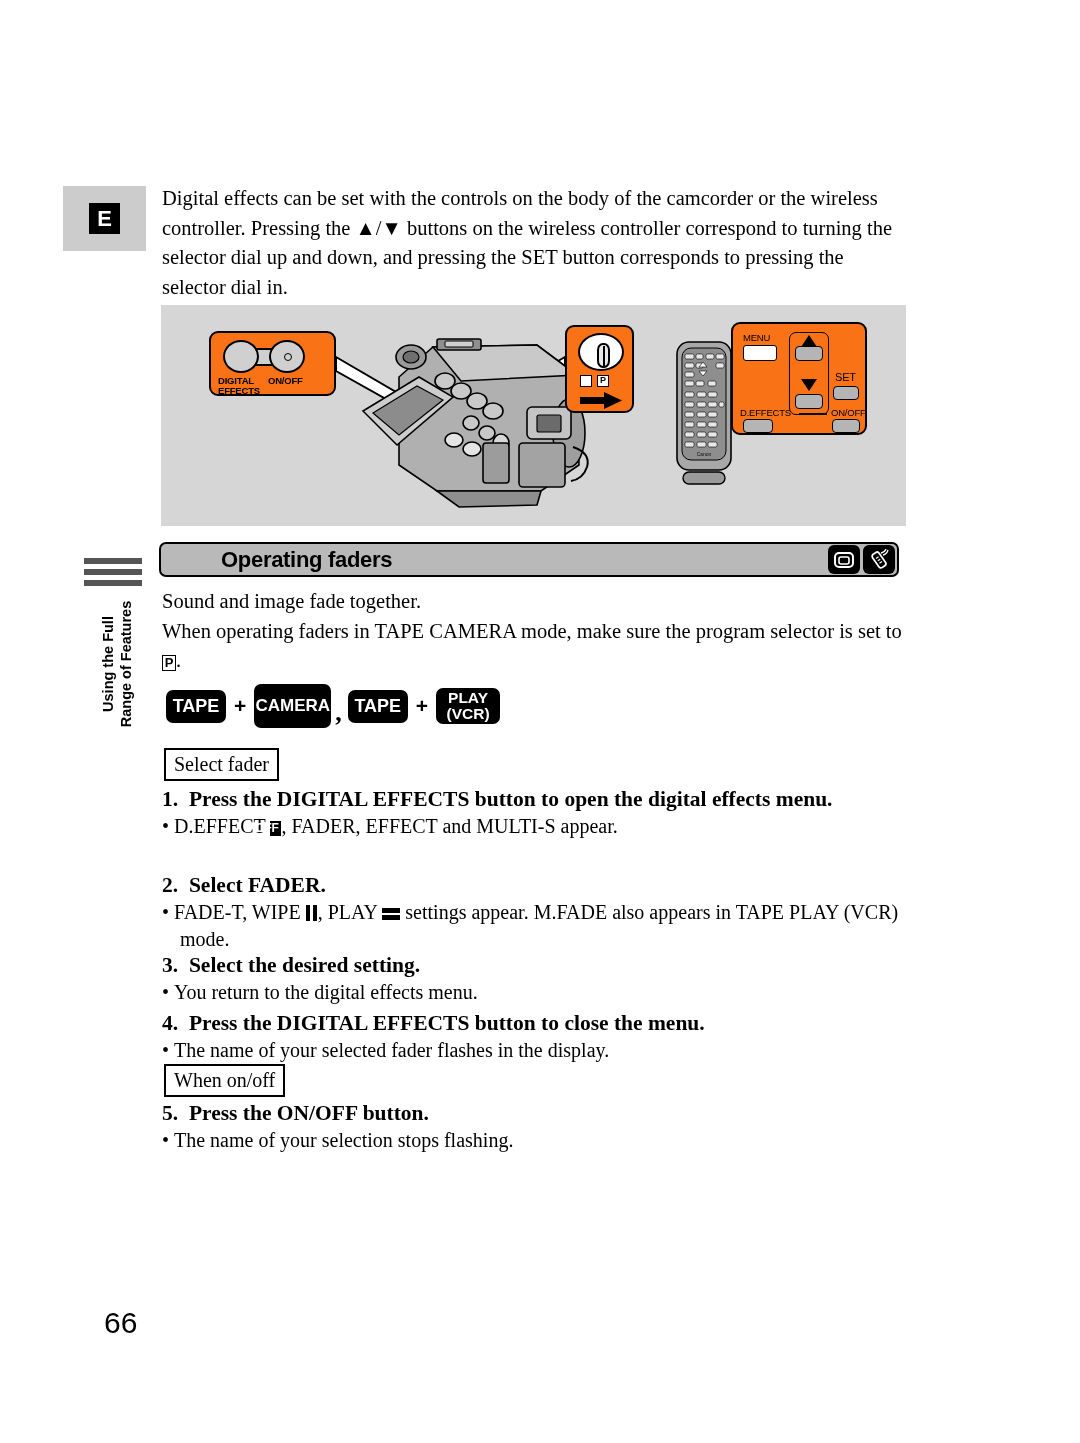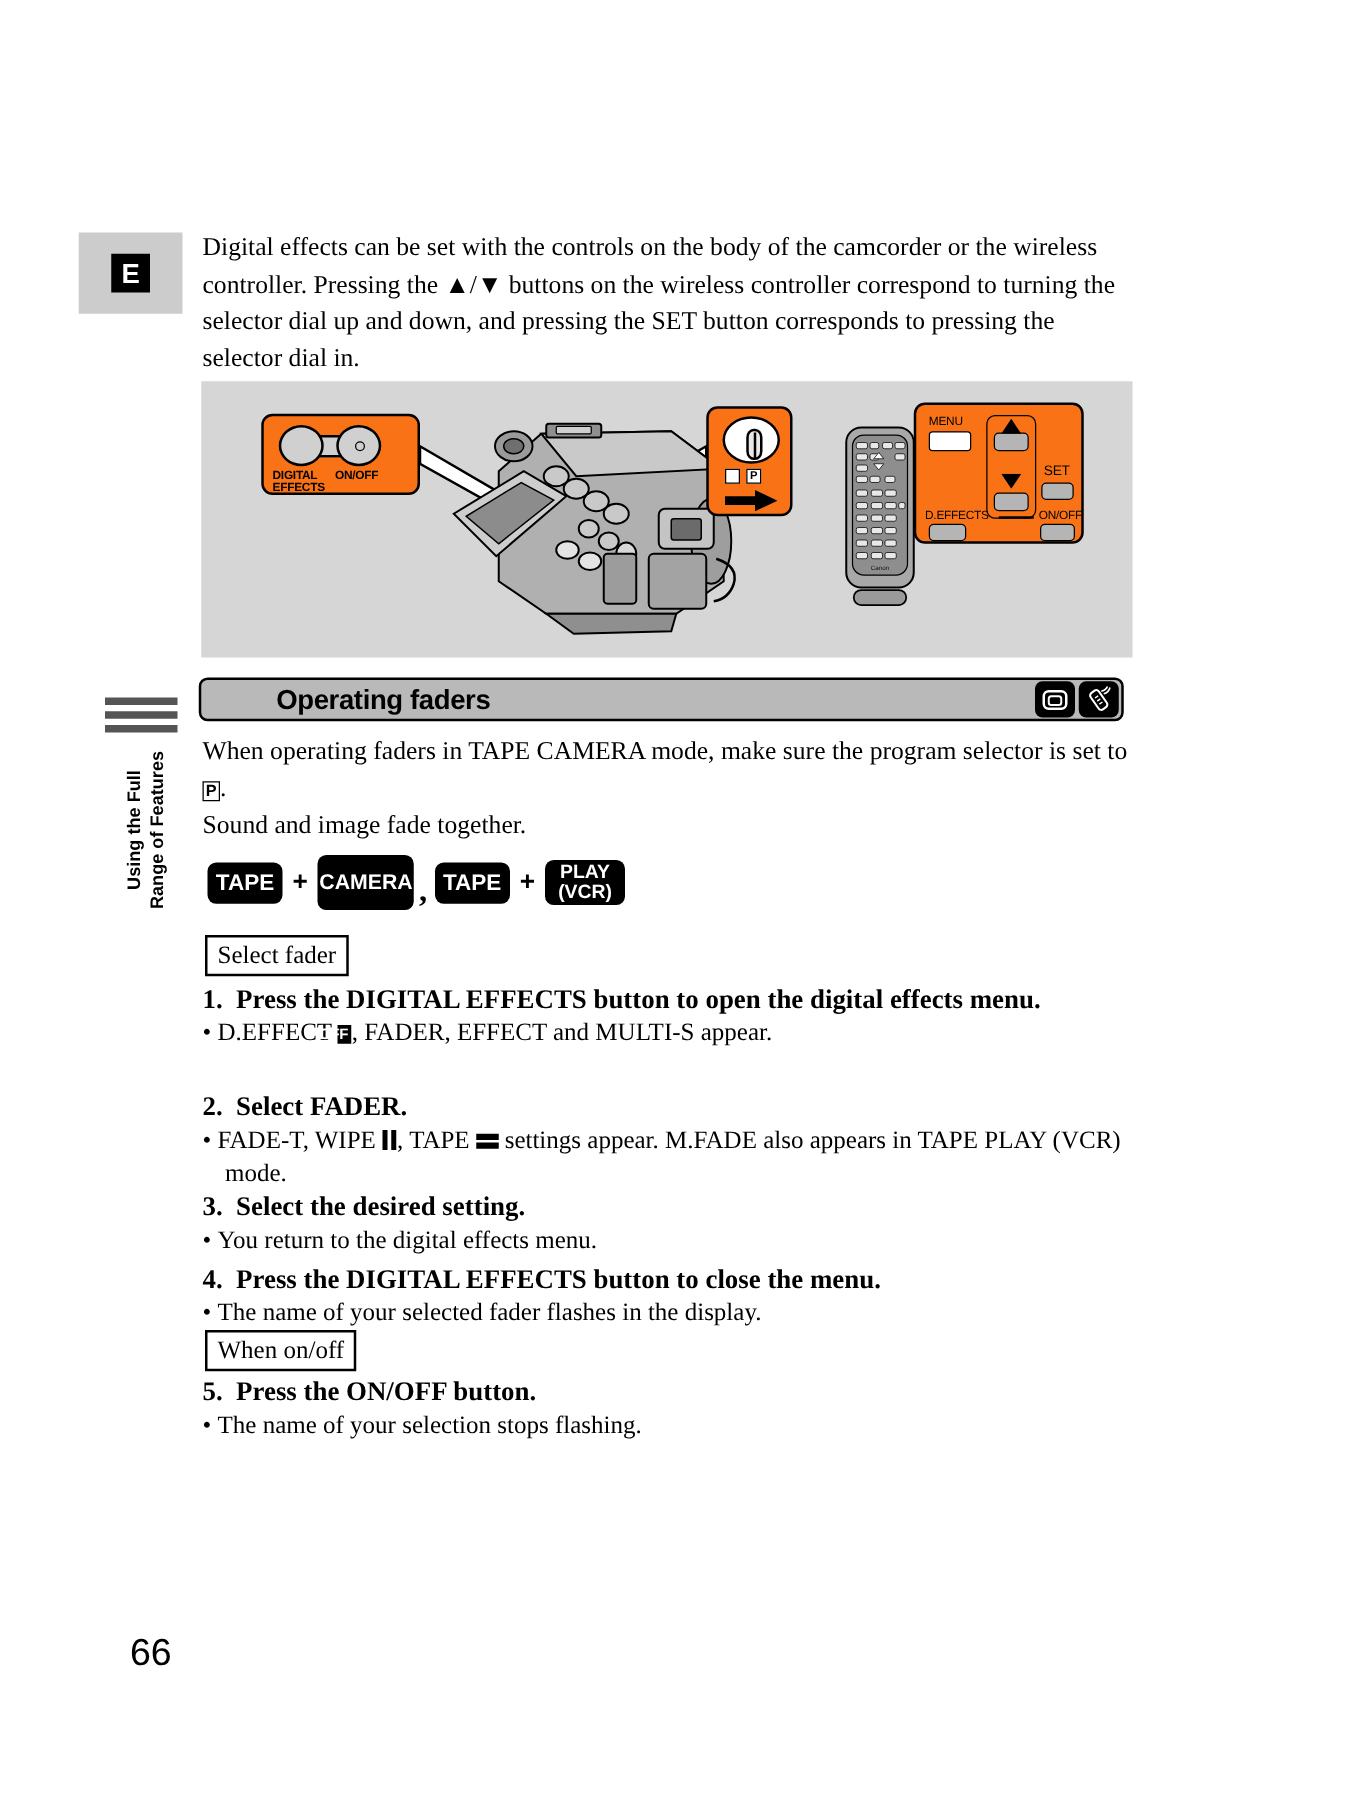--- a/index.html
+++ b/index.html
@@ -524,22 +524,22 @@
           <line x1="9.5" y1="14" x2="12.5" y2="14" stroke="#fff" stroke-width="1.2"></line>
         </g>
         <path d="M15,6 Q19,5 20,1" fill="none" stroke="#fff" stroke-width="1.3"></path>
         <path d="M13,4 Q17,3 18,0" fill="none" stroke="#fff" stroke-width="1.3"></path>
       </svg>
     </div>
   </div>
 </div>
 
 <div id="intro-lines">
+  <div>Sound and image fade together.</div>
   <div><span>When operating faders in TAPE CAMERA mode, make sure the program selector is set to </span><span class="icon-p">P</span><span>.</span></div>
-  <div>Sound and image fade together.</div>
 </div>
 
 <div id="mode-badges">
   <div class="mode-badge badge-tape">TAPE</div>
   <div class="plus">+</div>
   <div class="mode-badge badge-camera">CAMERA</div>
   <div class="comma">,</div>
   <div class="mode-badge badge-tape">TAPE</div>
   <div class="plus">+</div>
   <div class="mode-badge badge-play">
@@ -552,21 +552,21 @@
 
 <div class="box-label" id="label-select-fader">Select fader</div>
 
 <div class="step" id="step-1">
   <div class="step-head"><span>1.</span>&nbsp;&nbsp;<span>Press the DIGITAL EFFECTS button to open the digital effects menu.</span></div>
   <div class="step-body blt">•&nbsp;<span>D.EFFECT </span><span class="icon-off">OFF</span><span>, FADER, EFFECT and MULTI-S appear.</span></div>
 </div>
 
 <div class="step" id="step-2">
   <div class="step-head"><span>2.</span>&nbsp;&nbsp;<span>Select FADER.</span></div>
-  <div class="step-body blt">•&nbsp;<span>FADE-T, WIPE </span><span class="icon-wipe-v"></span><span>, TAPE </span><span class="icon-wipe-h"></span><span> settings appear. M.FADE also appears in TAPE PLAY (VCR) mode.</span></div>
+  <div class="step-body blt">•&nbsp;<span>FADE-T, WIPE </span><span class="icon-wipe-v"></span><span>, PLAY </span><span class="icon-wipe-h"></span><span> settings appear. M.FADE also appears in TAPE PLAY (VCR) mode.</span></div>
 </div>
 
 <div class="step" id="step-3">
   <div class="step-head"><span>3.</span>&nbsp;&nbsp;<span>Select the desired setting.</span></div>
   <div class="step-body blt">•&nbsp;<span>You return to the digital effects menu.</span></div>
 </div>
 
 <div class="step" id="step-4">
   <div class="step-head"><span>4.</span>&nbsp;&nbsp;<span>Press the DIGITAL EFFECTS button to close the menu.</span></div>
   <div class="step-body blt">•&nbsp;<span>The name of your selected fader flashes in the display.</span></div>

